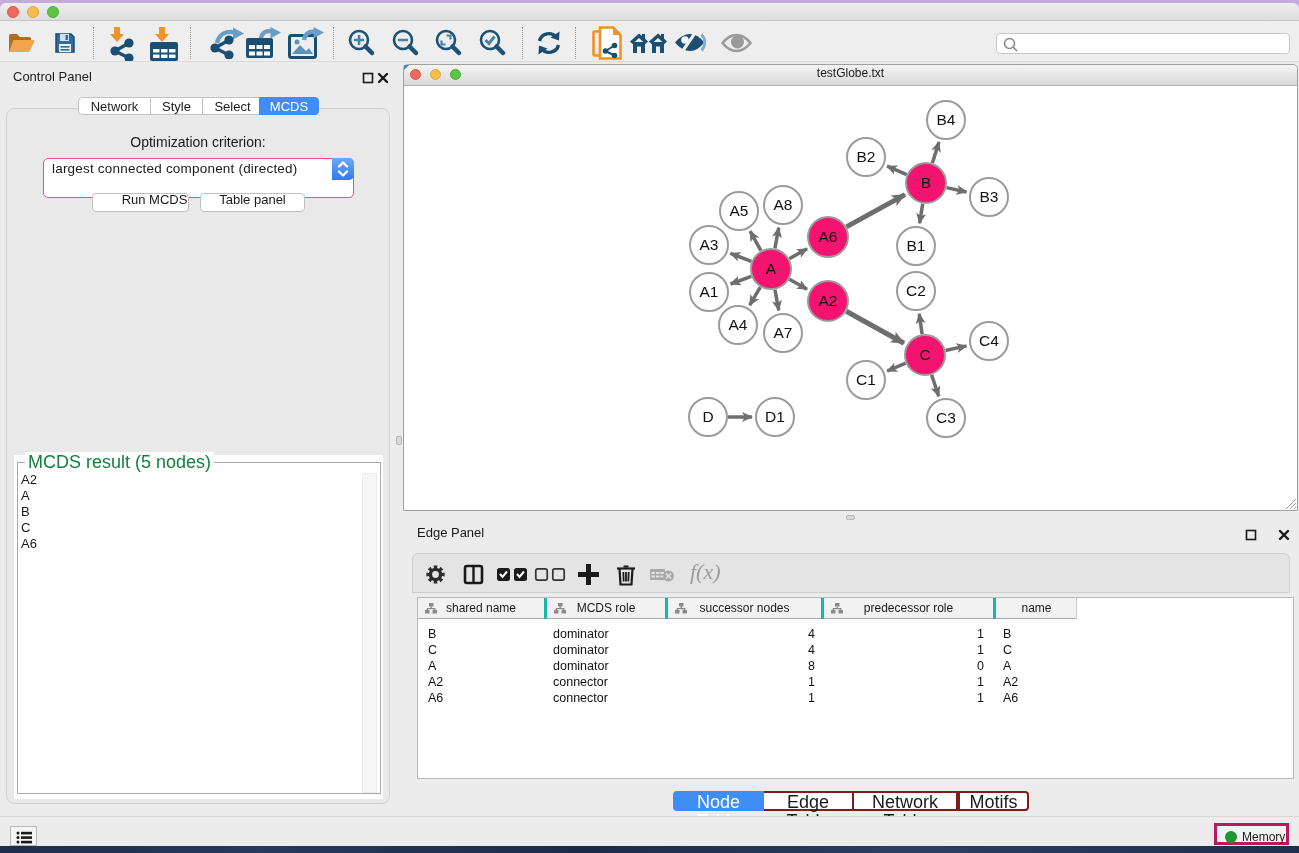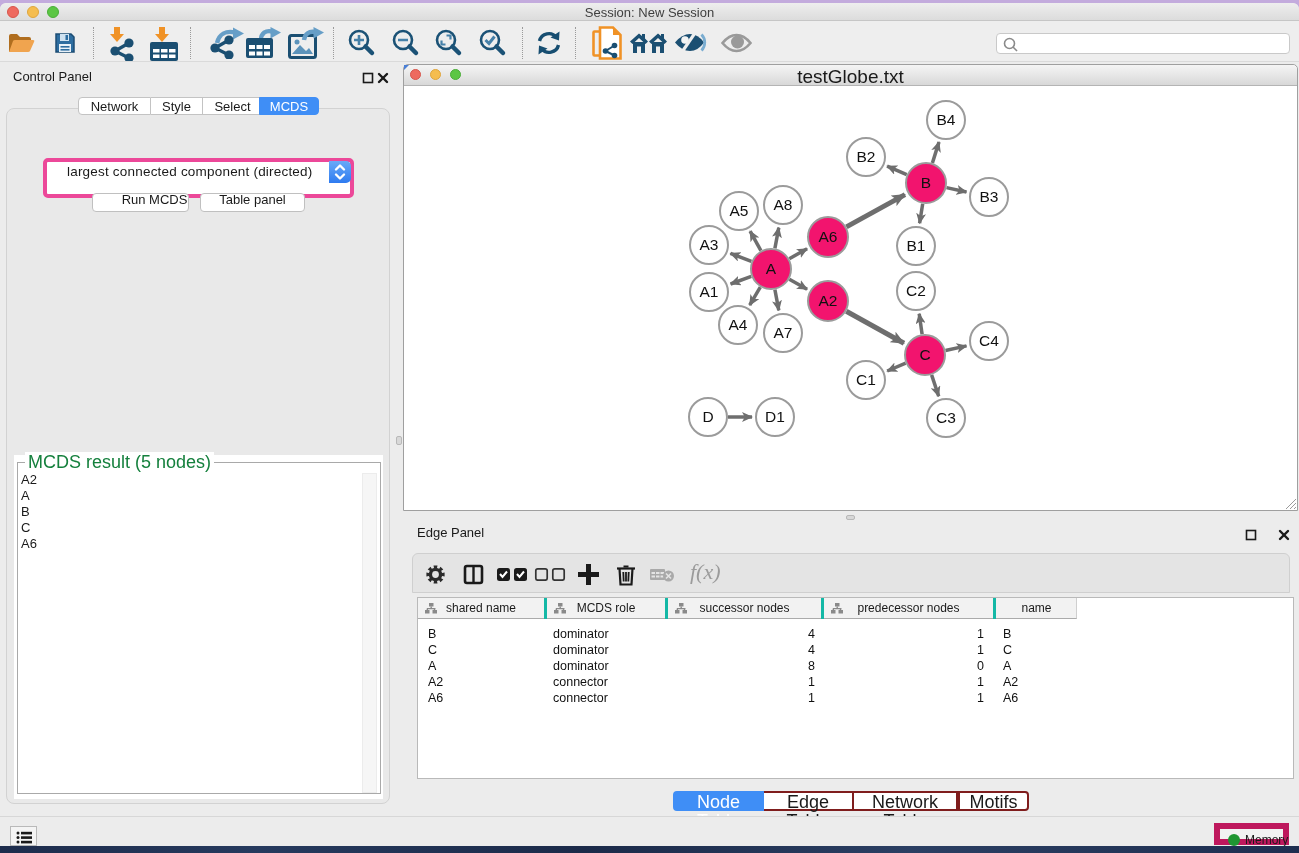--- a/index.html
+++ b/index.html
@@ -18,61 +18,60 @@
 .tbi { position:absolute; top:0; }
 .tsep { position:absolute; top:6px; width:0; height:32px; border-left:1px dotted #9a9a9a; }
 #search { position:absolute; left:996px; top:12px; width:294px; height:21px; background:#ffffff; border:1px solid #c9c9c9; border-radius:4px; }
 
 #cpanel { position:absolute; left:0; top:59px; width:396px; height:756px; }
 #cptitle { position:absolute; left:13px; top:7px; font-size:13px; color:#1a1a1a; }
 #cpbody { position:absolute; left:6px; top:46px; width:384px; height:696px; background:#e9e9e9; border:1px solid #d2d2d2; border-radius:8px; }
 .seg { position:absolute; top:35px; height:18px; font-size:13px; color:#1a1a1a; background:#ffffff; border:1px solid #c3c3c3; text-align:center; line-height:17px; }
 .seg.sel { background:#3f8ef6; color:#ffffff; border-color:#3f8ef6; }
 #optlbl { position:absolute; left:0; top:72px; width:396px; text-align:center; font-size:14px; color:#1a1a1a; }
-#combo { position:absolute; left:43px; top:96px; width:311px; height:40px; background:#ffffff; border:4px solid #ec4899; border-radius:5px; font-size:13.5px; letter-spacing:0.2px; line-height:14px; color:#1a1a1a; padding-left:20px; padding-top:3px; }
+#combo { position:absolute; left:43px; top:96px; width:311px; height:40px; background:#ffffff; border:1px solid #ec4899; border-radius:5px; font-size:13.5px; letter-spacing:0.2px; line-height:14px; color:#1a1a1a; padding-left:8px; padding-top:3px; }
 #combocap { position:absolute; right:-1px; top:-1px; width:22px; height:22px; border-radius:0 5px 5px 0; background:linear-gradient(#6aaaf8,#2e7bf0); }
 .btn { position:absolute; top:131px; height:19px; background:#ffffff; border:1px solid #c0c0c0; border-radius:4px; font-size:13px; text-align:center; line-height:12px; color:#1a1a1a; }
 #mcdsbox { position:absolute; left:14px; top:393px; width:369px; height:344px; background:#ffffff; }
 #mcdsborder { position:absolute; left:3px; top:7px; width:364px; height:332px; border:1px solid #a9a9a9; }
 #mcdslbl { position:absolute; left:11px; top:-3px; background:#ffffff; padding:0 3px; font-size:18px; color:#15803d; }
 #mcdslist { position:absolute; left:7px; top:17px; font-size:13px; color:#1a1a1a; line-height:16px; }
 #mcdsscroll { position:absolute; right:6px; top:18px; width:15px; height:320px; background:#f6f6f6; border:1px solid #ececec; }
 
 #netwin { position:absolute; left:403px; top:61px; width:895px; height:447px; border:1px solid #9f9f9f; border-radius:5px 5px 0 0; background:#ffffff; }
 #nettb { position:absolute; left:0; top:0; width:100%; height:21px; background:linear-gradient(#f5f5f5,#d8d8d8); border-bottom:1px solid #b4b4b4; border-radius:5px 5px 0 0; }
 #nettb .t1 { left:6px;  top:4px; width:11px; height:11px; background:#ee6a5f; border:1px solid #d7554b; }
 #nettb .t2 { left:26px; top:4px; width:11px; height:11px; background:#f5bd4f; border:1px solid #dfa53c; }
 #nettb .t3 { left:46px; top:4px; width:11px; height:11px; background:#5cc644; border:1px solid #4aad37; }
-#nettitle { position:absolute; top:1px; left:0; width:100%; text-align:center; font-size:19px; color:#1a1a1a; }
+#nettitle { position:absolute; top:1px; left:0; width:100%; text-align:center; font-size:12px; color:#1a1a1a; }
 #graph text { font-size:15.5px; fill:#111111; }
 
 #tpanel { position:absolute; left:404px; top:508px; width:895px; height:307px; }
 #tptitle { position:absolute; left:13px; top:14px; font-size:13px; color:#1a1a1a; }
 #tptoolbar { position:absolute; left:8px; top:42px; width:878px; height:40px; background:#e4e4e4; border:1px solid #cfcfcf; border-radius:6px 6px 0 0; }
 #ttable { position:absolute; left:13px; top:86px; width:877px; height:182px; background:#ffffff; border:1px solid #b9b9b9; }
 #thead { position:absolute; left:0; top:0; width:659px; height:21px; background:#f2f2f2; border-bottom:1px solid #ababab; border-right:1px solid #cfcfcf; }
 .th { position:absolute; top:0; height:21px; border-right:3px solid #14b8a6; font-size:12px; color:#1a1a1a; text-align:center; line-height:21px; }
 .trow { position:absolute; font-size:12.5px; color:#111; height:16px; line-height:16px; }
 .bt { position:absolute; top:280px; height:20px; background:#ffffff; border:2px solid #7f1d1d; font-size:18px; color:#1a1a1a; text-align:center; line-height:19px; }
 .bt.sel { background:#3f8ef6; color:#fff; border-color:#3f8ef6; }
 
 #statusbar { position:absolute; left:0; top:813px; width:1299px; height:30px; background:#ececec; border-top:1px solid #d7d7d7; }
 #listbtn { position:absolute; left:10px; top:9px; width:27px; height:20px; background:#f4f4f4; border:1px solid #b9b9b9; }
-#membtn { position:absolute; left:1214px; top:6px; width:75px; height:22px; background:#f2f2f2; border:6px solid #be185d; font-size:12px; color:#1a1a1a; }
+#membtn { position:absolute; left:1214px; top:6px; width:75px; height:22px; background:#f2f2f2; border:3px solid #be185d; font-size:12px; color:#1a1a1a; }
 #membtn .dot { position:absolute; left:8px; top:5px; width:12px; height:12px; border-radius:50%; background:#1f9632; }
 #membtn .mt { position:absolute; left:25px; top:4px; }
 .handle { position:absolute; background:#d8d8d8; border:1px solid #b8b8b8; border-radius:2px; }
 </style></head>
 <body>
 <div id="app">
   <div id="titlebar">
       <div class="tl t1"></div>
       <div class="tl t2"></div>
       <div class="tl t3"></div>
-      <div id="wtitle">Session: New Session</div>
     </div>
   <div id="toolbar">
     <svg class="tbi" style="left:7px; top:11px;" width="28" height="22">
       <path d="M2,20 L2,4 Q2,2 4,2 L10,2 L13,5 L22,5 Q24,5 24,7 L24,9 Z" fill="#b06e1f"></path>
       <path d="M2,20 L6,9 Q6.5,8 8,8 L26,8 Q28,8 27,10 L23,19 Q22.5,20 21,20 Z" fill="#f0a44f"></path>
     </svg>
     <svg class="tbi" style="left:54px; top:11px;" width="22" height="22">
       <path d="M2,2 L17,2 L20,5 L20,20 L2,20 Z" fill="#2d6da0"></path>
       <path d="M2,2 L17,2 L20,5 L20,20 L2,20 Z" fill="none" stroke="#1c4d74" stroke-width="1.5"></path>
       <rect x="6" y="2" width="9" height="7" fill="#cfe2f0"></rect>
@@ -229,20 +228,21 @@
         <g stroke="#1a1a1a" stroke-width="2.4" stroke-linecap="round">
           <line x1="2" y1="2" x2="10" y2="10"></line>
           <line x1="10" y1="2" x2="2" y2="10"></line>
         </g>
       </svg>
     <div id="cpbody"></div>
     <div class="seg" style="left:78px; width:73px; border-radius:4px 0 0 4px;">Network</div>
     <div class="seg" style="left:151px; width:52px; border-left:none;">Style</div>
     <div class="seg" style="left:203px; width:60px; border-left:none;">Select</div>
     <div class="seg sel" style="left:259px; width:60px; border-radius:0 4px 4px 0;">MCDS</div>
+    <div id="optlbl">Optimization criterion:</div>
     <div id="combo">largest connected component (directed)<div id="combocap"><svg width="22" height="22">
             <g fill="none" stroke="#ffffff" stroke-width="2.4" stroke-linecap="round" stroke-linejoin="round">
               <path d="M7,8.5 L11,4.5 L15,8.5"></path>
               <path d="M7,13.5 L11,17.5 L15,13.5"></path>
             </g>
           </svg></div></div>
     <div class="btn" style="left:92px; width:97px;padding-left:28px;">Run MCDS</div>
     <div class="btn" style="left:200px; width:105px;">Table panel</div>
     <div id="mcdsbox">
       <div id="mcdsborder"></div>
@@ -404,21 +404,21 @@
             <path d="M17,6.5 L22,11.5 M22,6.5 L17,11.5" stroke="#e4e4e4" stroke-width="1.6"></path>
           </g>
       </svg>
       <div style="position:absolute; left:277px; top:5px; font-family:'Liberation Serif',serif; font-style:italic; font-size:22px; color:#9b9b9b;text-align:center;">f(x)</div>
     </div>
     <div id="ttable">
       <div id="thead">
         <div class="th" style="left:0; width:129px;">shared name</div>
         <div class="th" style="left:129px; width:121px;">MCDS role</div>
         <div class="th" style="left:250px; width:156px;">successor nodes</div>
-        <div class="th" style="left:406px; width:172px;">predecessor nodes</div>
+        <div class="th" style="left:406px; width:172px;">predecessor role</div>
         <div class="th" style="left:578px; width:81px; border-right:none;">name</div>
         <svg class="hicon" style="position:absolute; left:7px; top:5px;" width="12" height="11">
             <g fill="#8a8a8a">
               <rect x="4" y="0" width="4.5" height="3.5"></rect>
               <rect x="0" y="7" width="4.5" height="3.5"></rect>
               <rect x="7.5" y="7" width="4.5" height="3.5"></rect>
               <path d="M5.5,3.5 h1.4 v2 h-1.4 z M2,5 h8.5 v1.2 h-8.5 z M1.6,5.5 h1.4 v2 h-1.4 z M8.8,5.5 h1.4 v2 h-1.4 z"></path>
             </g>
           </svg>
         <svg class="hicon" style="position:absolute; left:136px; top:5px;" width="12" height="11">

